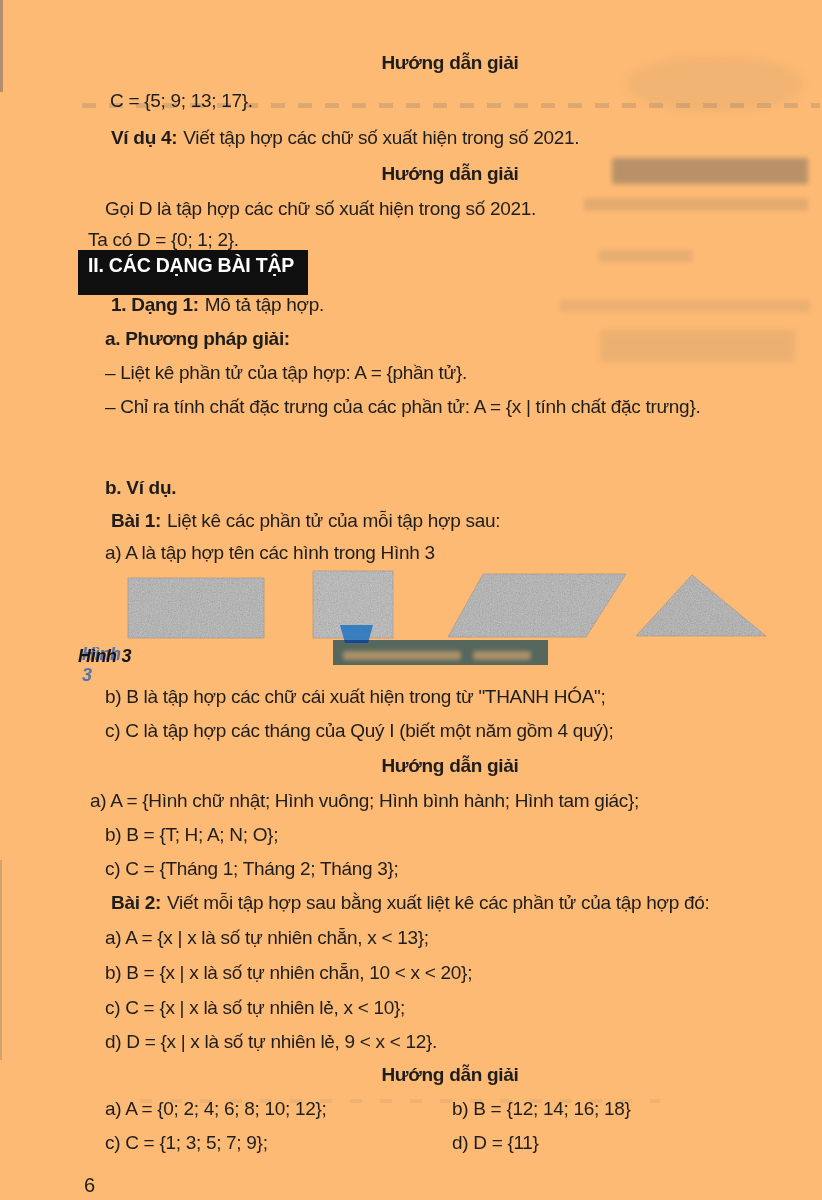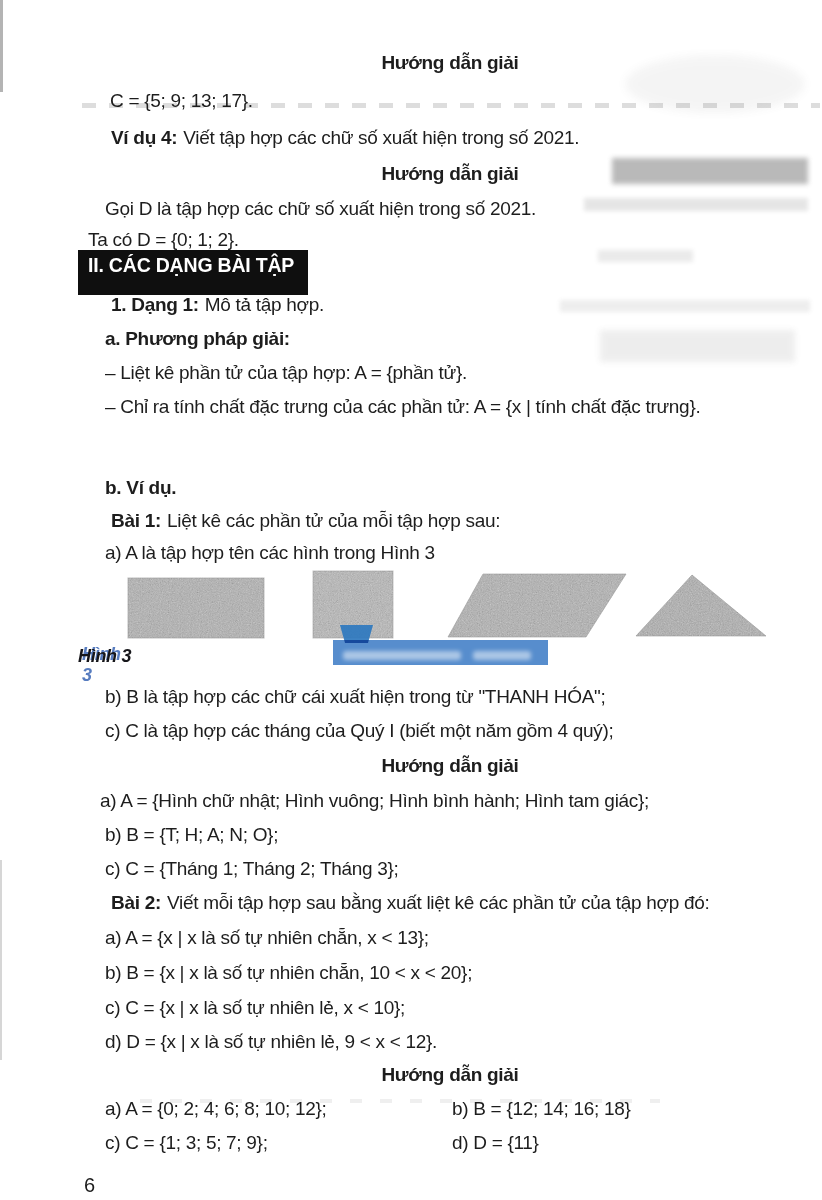--- a/index.html
+++ b/index.html
@@ -1,40 +1,40 @@
 <!DOCTYPE html>
 <html><head>
 <meta charset="utf-8">
 <style>
   html,body{margin:0;padding:0;background:#d8d8d8;}
   .page{
     position:relative;
     width:822px;height:1200px;
     margin:0 auto;
-    background:#ffffff;
+    background:#fdba74;
     overflow:hidden;
     font-family:"Liberation Sans", sans-serif;
     color:#1d1d1d;
     font-size:19px;
     letter-spacing:-0.3px;
   }
   .content{position:relative;padding:44px 0 0 78px;width:744px;box-sizing:border-box;}
   .line{height:34px;display:flex;align-items:center;white-space:nowrap;}
   .h38{height:38px;}
   .h36{height:36px;}
   .h32{height:32px;margin-top:48px;}
   .h30{height:30px;}
   .h28{height:28px;}
   .h35{height:35px;}
   .h33{height:33px;}
   .center{justify-content:center;width:744px;}
   .bold{font-weight:bold;}
   .lead{font-weight:bold;margin-right:6px;margin-left:33px;}
   .ind10{margin-left:10px;}
-  .ind22{margin-left:22px;text-align:center;}
+  .ind22{margin-left:12px;text-align:center;}
   .ind27{margin-left:27px;}
   .ind32{margin-left:32px;}
   .banner-row{height:32px;display:flex;align-items:center;margin-top:2px;}
   .banner{
     background:#0f0f0f;color:#ffffff;font-weight:bold;font-size:19.5px;
     padding:4px 14px 18px 10px;display:inline-block;letter-spacing:-0.2px;
   }
   .figure-row{height:78px;margin-left:48px;position:relative;}
   .caption-row{height:34px;position:relative;display:flex;justify-content:flex-start;width:744px;}
   .caption-wrap{position:relative;font-weight:bold;font-style:italic;font-size:18px;}

